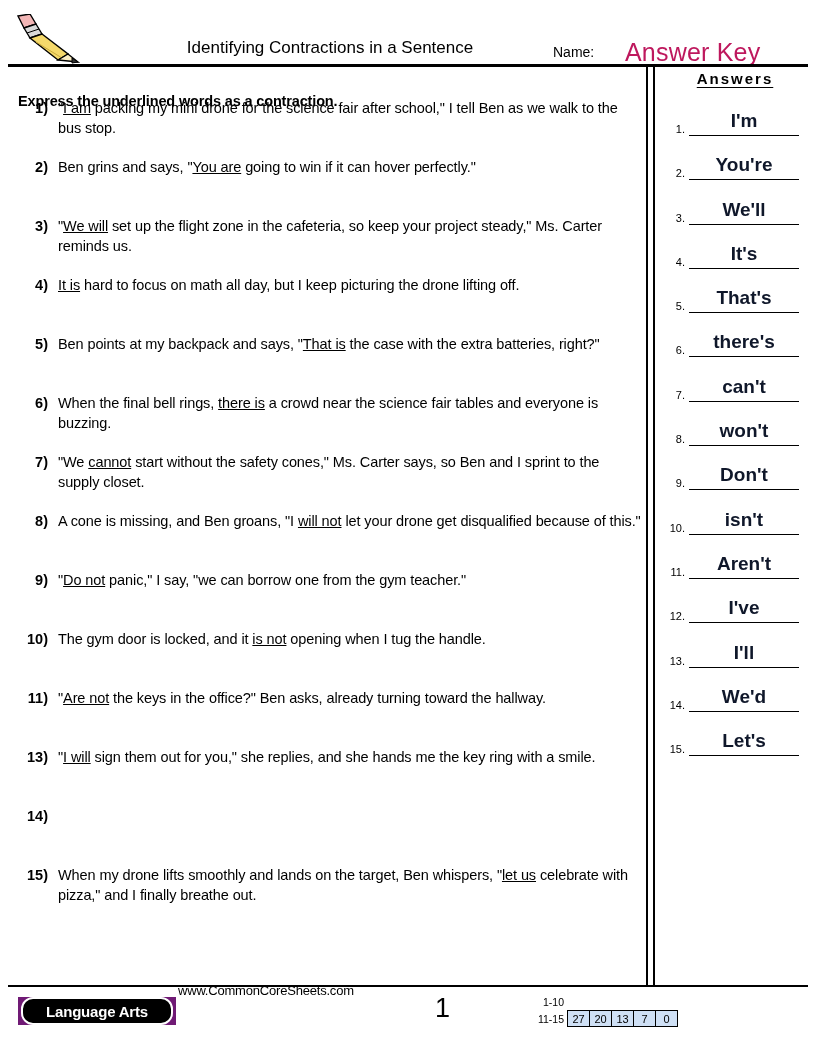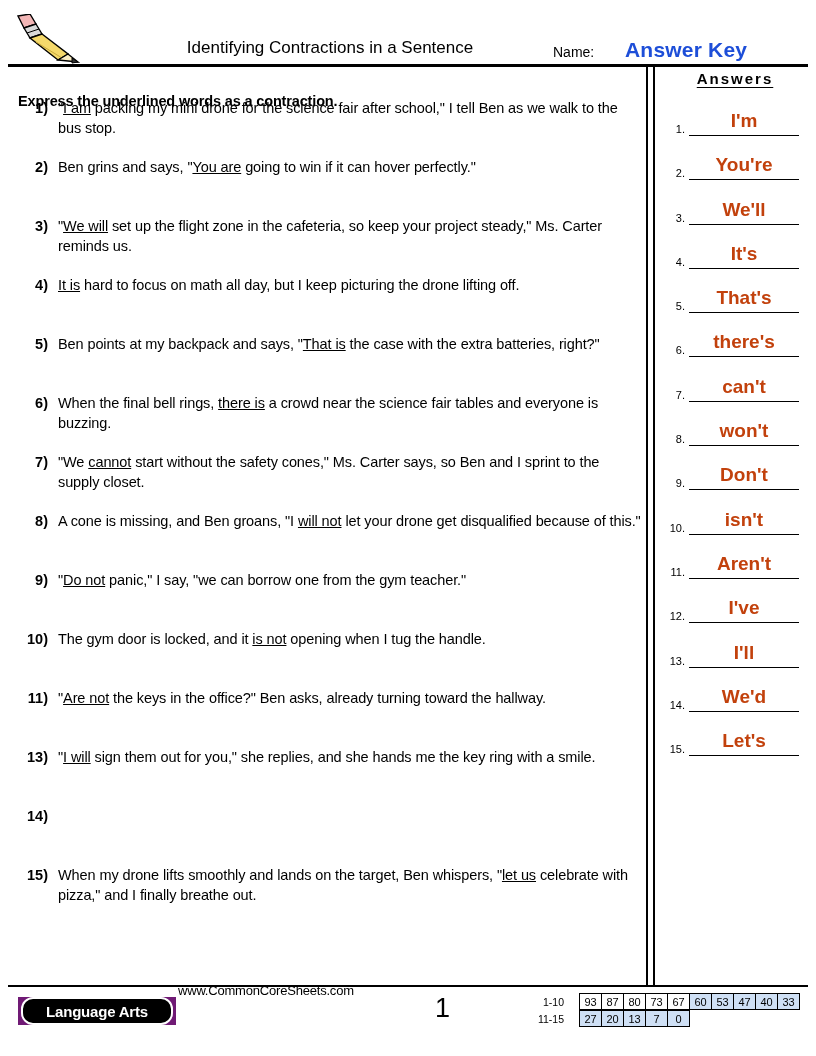--- a/index.html
+++ b/index.html
@@ -37,23 +37,23 @@
     white-space: nowrap;
   }
   #name-label {
     position: absolute;
     left: 553px; top: 44px;
     font-size: 14px;
   }
   #answer-key-text {
     position: absolute;
     left: 625px; top: 38px;
-    font-size: 21px;
-    font-weight: bold;
-    color: #1d4ed8;
+    font-size: 25px;
+    font-weight: normal;
+    color: #be185d;
     letter-spacing: 0.2px;
   }
   #header-rule {
     position: absolute;
     left: 8px; top: 64px;
     width: 800px; height: 3px;
     background: #000000;
   }
 
   
@@ -146,21 +146,21 @@
     left: 30px; top: 0;
     width: 110px;
     height: 27px;
     border-bottom: 1.5px solid #000000;
     text-align: center;
   }
   .a-val {
     display: block;
     font-size: 19px;
     font-weight: bold;
-    color: #c2410c;
+    color: #0f172a;
     line-height: 25px;
   }
 
   
   #footer-rule {
     position: absolute;
     left: 8px; top: 985px;
     width: 800px; height: 2px;
     background: #000000;
   }
@@ -211,21 +211,21 @@
     font-size: 10.5px;
   }
   .score-line {
     display: flex;
     align-items: stretch;
     height: 17px;
   }
   .score-range {
     width: 40px;
     text-align: right;
-    padding-right: 16px;
+    padding-right: 4px;
     font-size: 10.5px;
     line-height: 17px;
     font-weight: normal;
   }
   .score-cells {
     display: flex;
   }
   .score-cell {
     width: 23px;
     height: 17px;
@@ -429,32 +429,20 @@
   <div id="subject-pill">
     <span id="subject-label">Language Arts</span>
   </div>
 </div>
 
 <div id="site-url">www.CommonCoreSheets.com</div>
 <div id="page-number">1</div>
 <div id="score-table">
     <div class="score-line">
       <div class="score-range">1-10</div>
-      <div class="score-cells">
-        <div class="score-cell plain">93</div>
-        <div class="score-cell plain">87</div>
-        <div class="score-cell plain">80</div>
-        <div class="score-cell plain">73</div>
-        <div class="score-cell plain">67</div>
-        <div class="score-cell tinted">60</div>
-        <div class="score-cell tinted">53</div>
-        <div class="score-cell tinted">47</div>
-        <div class="score-cell tinted">40</div>
-        <div class="score-cell tinted">33</div>
-      </div>
     </div>
     <div class="score-line">
       <div class="score-range">11-15</div>
       <div class="score-cells">
         <div class="score-cell tinted">27</div>
         <div class="score-cell tinted">20</div>
         <div class="score-cell tinted">13</div>
         <div class="score-cell tinted">7</div>
         <div class="score-cell tinted">0</div>
       </div>

